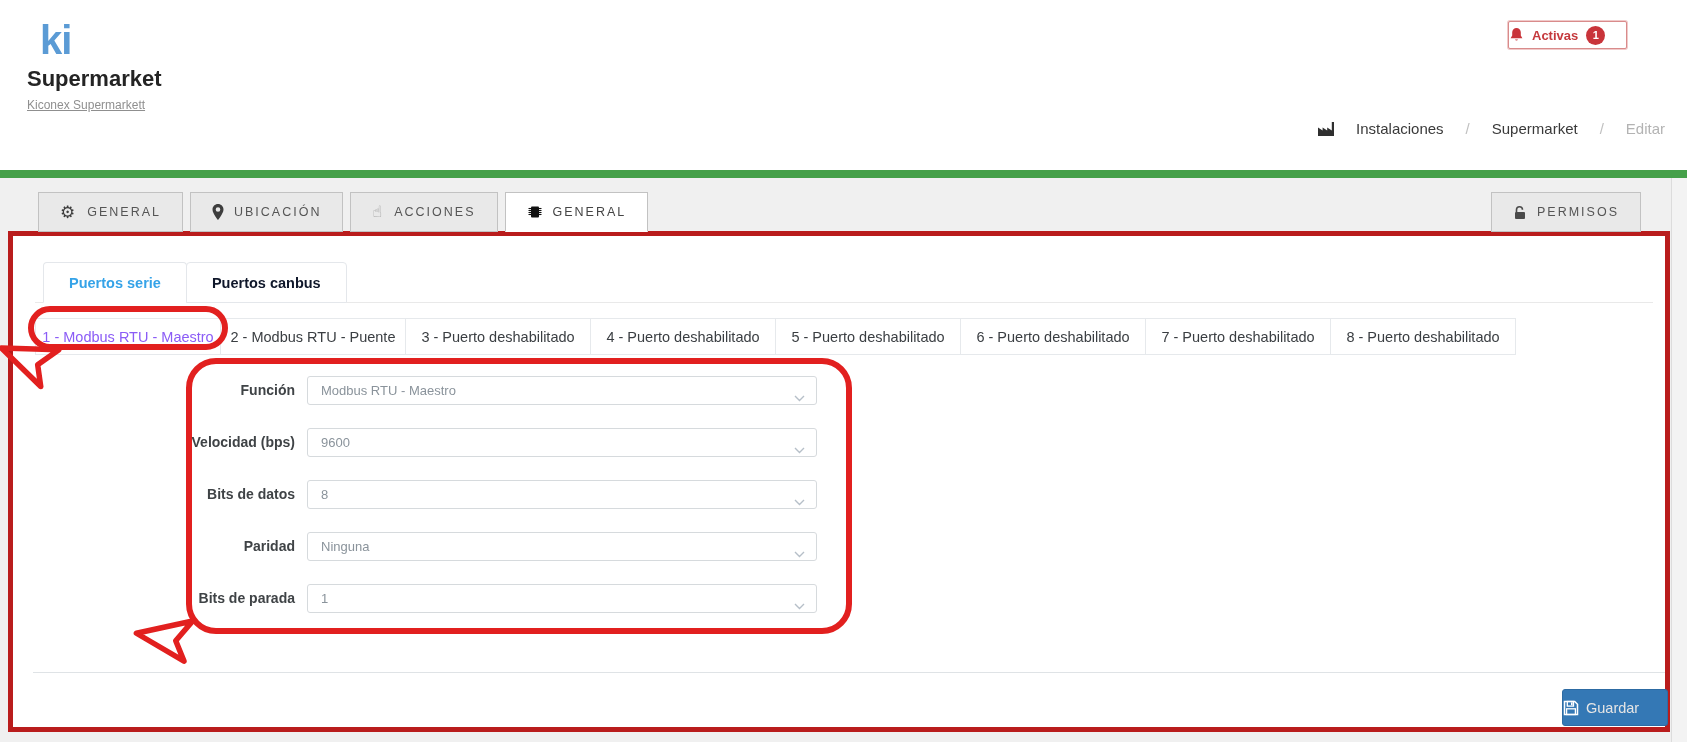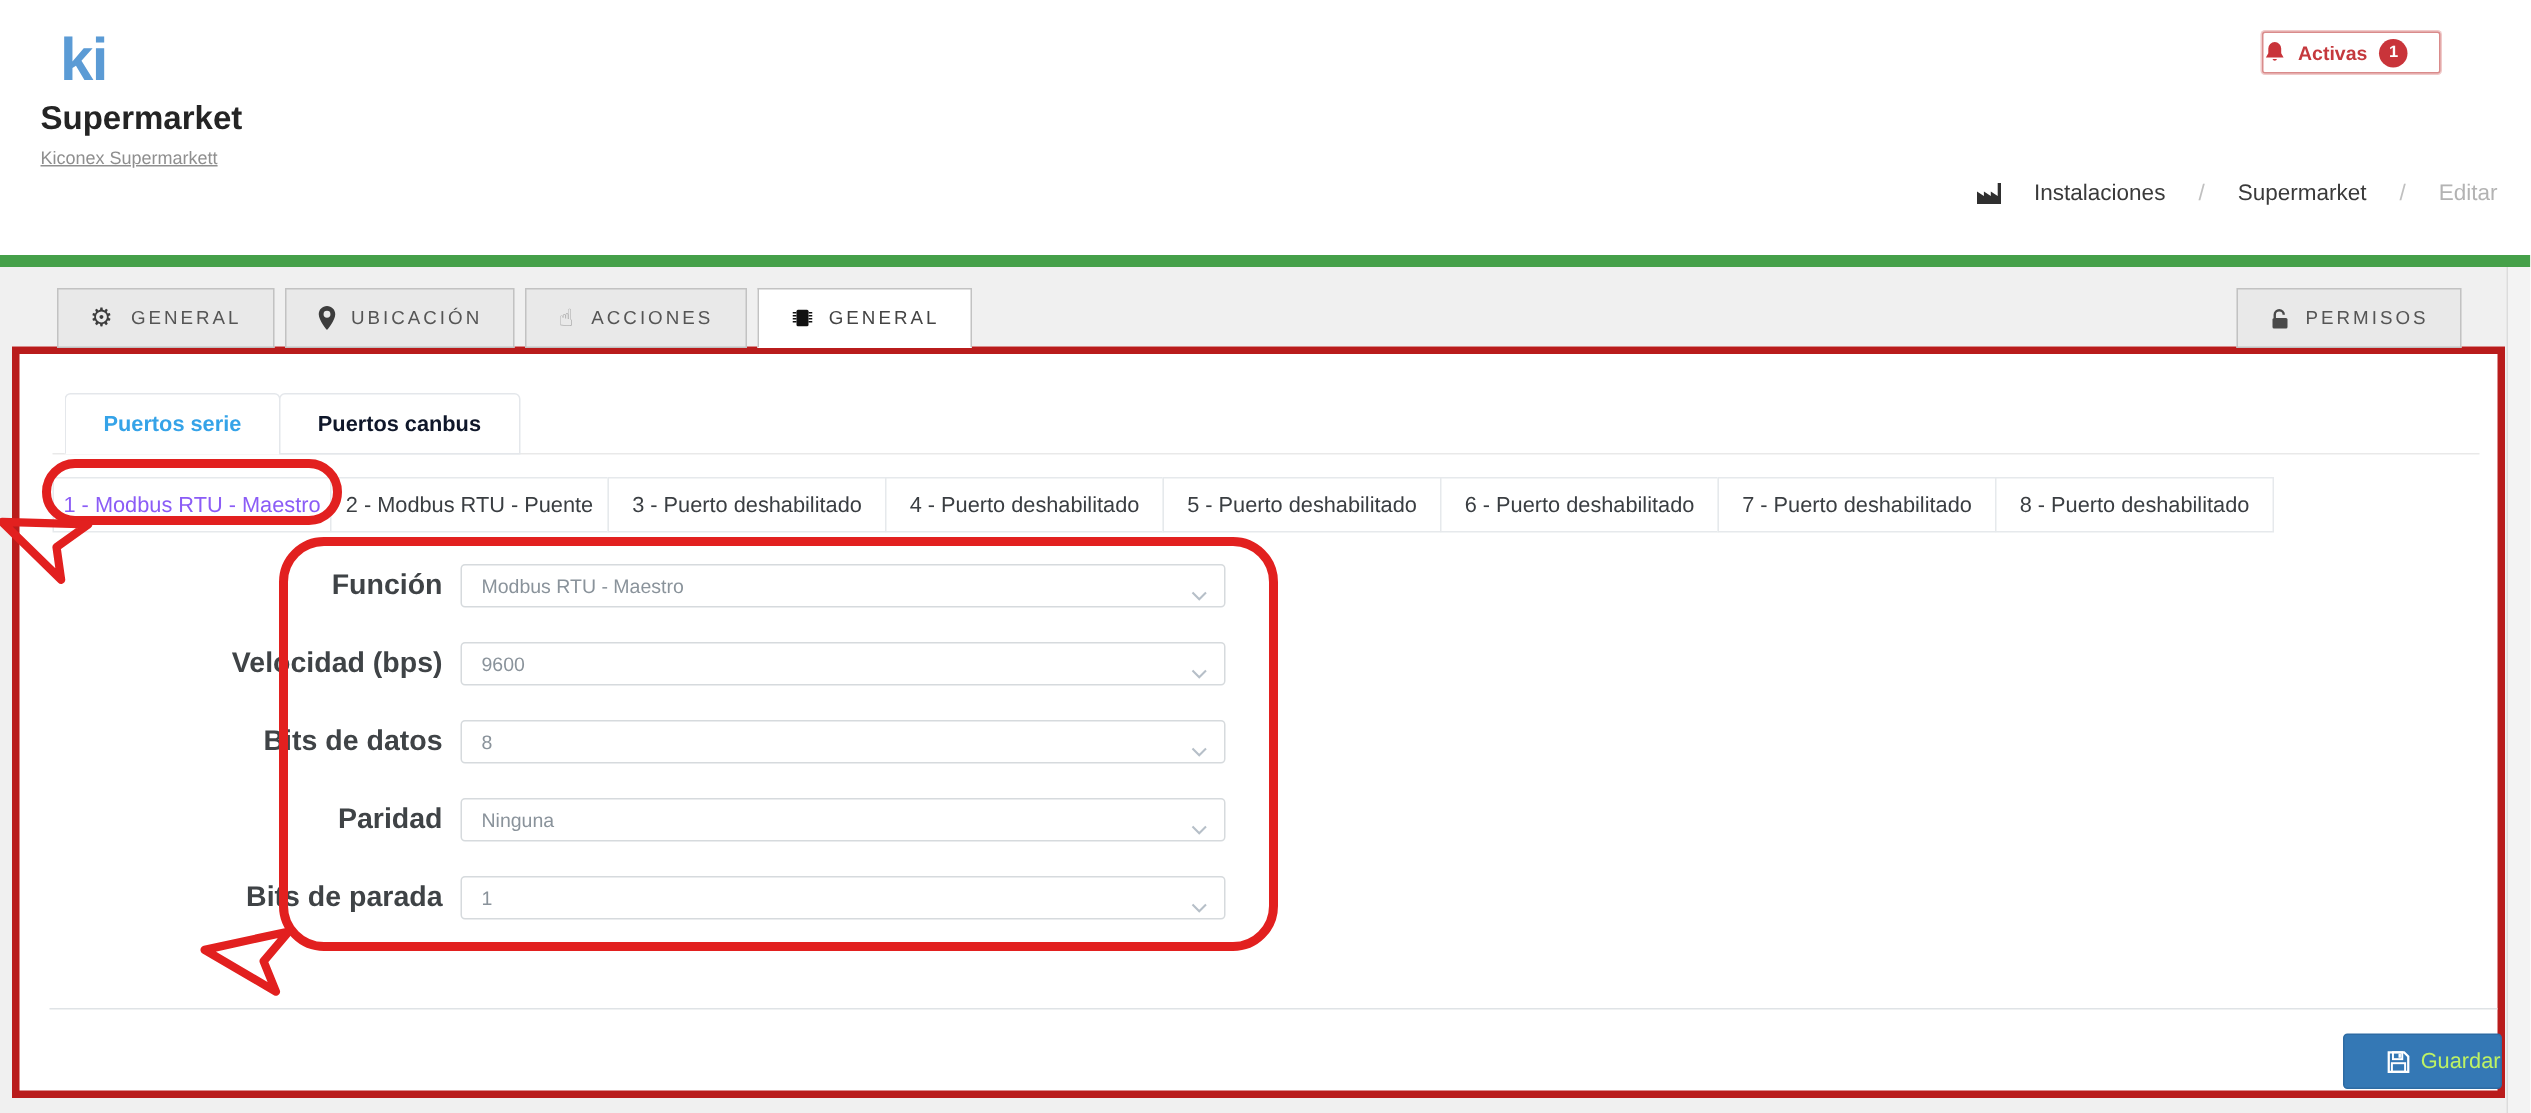--- a/index.html
+++ b/index.html
@@ -49,30 +49,30 @@
   .subtab-line { position:absolute; left:22px; top:66px; width:1618px; height:1px; background:#e9e9e9; }
 
   .port-tabs { position:absolute; left:22px; top:82px; display:flex; }
   .port-tab { width:186px; height:37px; display:flex; align-items:center; justify-content:center;
     font-size:14.5px; color:#3a3e42; background:#fff; border:1px solid #e6e9ec; cursor:pointer; white-space:nowrap; }
   .port-tab + .port-tab { margin-left:-1px; }
   .port-tab.active { color:#8b5cf6; }
 
   .form-row { position:absolute; left:0; width:900px; height:29px; }
   .form-row label { position:absolute; left:0; top:0; width:282px; height:29px; line-height:29px;
-    text-align:right; font-size:19px; font-weight:bold; color:#3f4346; }
+    text-align:right; font-size:14px; font-weight:bold; color:#3f4346; }
   .select { position:absolute; left:294px; top:0; width:510px; height:29px; background:#fff;
     border:1px solid #d6dadd; border-radius:3px; display:flex; align-items:center; padding:0 30px 0 13px; cursor:pointer; }
   .select .sel-value { font-size:13px; color:#8a939b; white-space:nowrap; }
   .select .chev { position:absolute; right:11px; top:11px; }
 
   .footer-hr { position:absolute; left:20px; top:436px; width:1632px; height:1px; background:#dfe3e6; }
   .save-btn { position:absolute; left:1549px; top:453px; width:106px; height:37px; background:#3478b5;
-    border:1px solid #2d6ba3; border-radius:3px; color:#bef264; font-size:14.5px;
-    display:flex; align-items:center; justify-content:flex-end; gap:7px; cursor:pointer; }
+    border:1px solid #2d6ba3; border-radius:3px; color:#e5e5e5; font-size:14.5px;
+    display:flex; align-items:center; justify-content:flex-start; gap:7px; cursor:pointer; }
 
   
   .anno { position:absolute; z-index:10; pointer-events:none; }
   .anno-oval { left:28px; top:306px; width:200px; height:44px; border:6px solid #e2201f; border-radius:24px; }
   .anno-rect { left:186px; top:358px; width:666px; height:276px; border:6px solid #e2201f; border-radius:30px; }
 </style>
 </head>
 <body>
 
 <div class="page">

